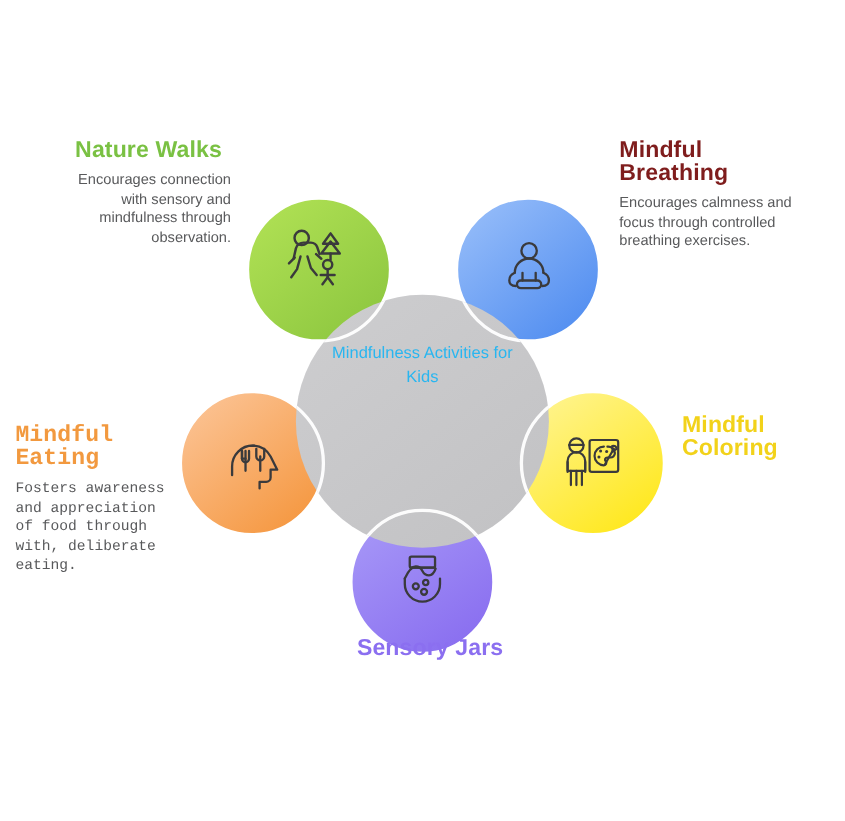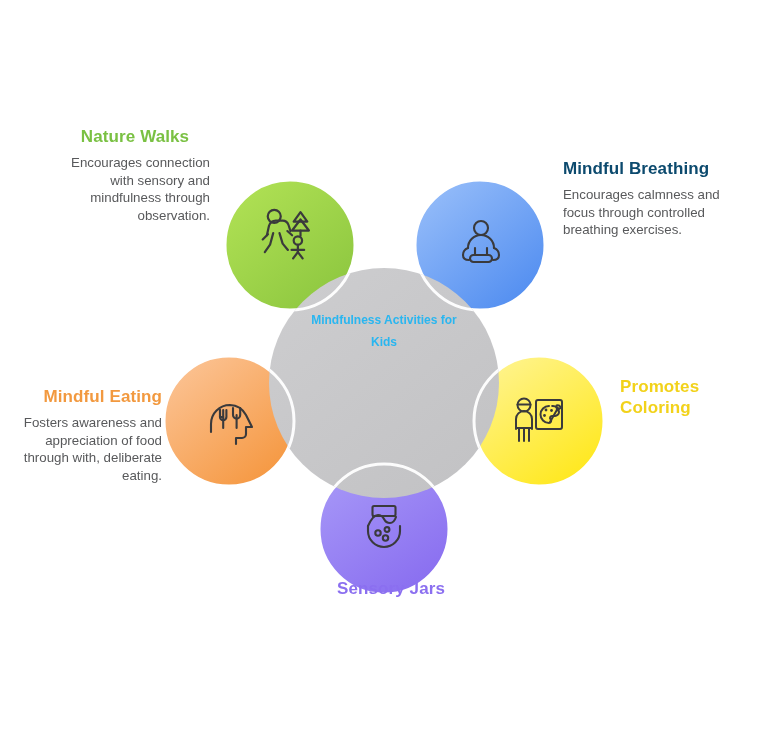--- a/index.html
+++ b/index.html
@@ -25,21 +25,21 @@
     position: absolute;
     left: 0;
     top: 0;
     width: 768px;
     height: 746px;
   }
   .label-block {
     position: absolute;
   }
   .label-title {
-    font-size: 17px;
+    font-size: 21px;
     font-weight: bold;
     line-height: 21px;
     margin: 0 0 7px 0;
     letter-spacing: 0.1px;
   }
   .label-desc {
     font-size: 13.3px;
     line-height: 17.5px;
     color: #58595b;
     margin: 0;
@@ -52,21 +52,21 @@
     text-align: right;
   }
   #label-nature-walks .label-title { color: #7ac143; text-align: center; }
 
   #label-mindful-breathing {
     left: 563px;
     top: 126px;
     width: 160px;
     text-align: left;
   }
-  #label-mindful-breathing .label-title { color: #0c4a6e; margin-top: 32px; }
+  #label-mindful-breathing .label-title { color: #7f1d1d; }
 
   #label-mindful-coloring {
     left: 620px;
     top: 376px;
     width: 145px;
     text-align: left;
   }
   #label-mindful-coloring .label-title { color: #f2d21a; }
 
   #label-sensory-jars {
@@ -74,32 +74,33 @@
     top: 578px;
     width: 186px;
     text-align: center;
   }
   #label-sensory-jars .label-title { color: #8b6ff0; }
 
   #label-mindful-eating {
     left: 14px;
     top: 386px;
     width: 148px;
-    text-align: right;
+    text-align: left;
+    font-family: Liberation Mono, monospace;
   }
   #label-mindful-eating .label-title { color: #f2993f; }
 
   .center-text {
     position: absolute;
     left: 305px;
     top: 186px;
     width: 160px;
     text-align: center;
-    font-size: 12px;
-    font-weight: bold;
+    font-size: 15px;
+    font-weight: normal;
     line-height: 21.5px;
     color: #29b6f0;
     pointer-events: none;
   }
   #center-wrap {
     position: absolute;
     left: 298px;
     top: 310px;
     width: 172px;
     text-align: center;
@@ -229,21 +230,21 @@
     <p class="label-title">Nature Walks</p>
     <p class="label-desc">Encourages connection with sensory and mindfulness through observation.</p>
   </div>
 
   <div class="label-block" id="label-mindful-breathing">
     <p class="label-title">Mindful Breathing</p>
     <p class="label-desc">Encourages calmness and focus through controlled breathing exercises.</p>
   </div>
 
   <div class="label-block" id="label-mindful-coloring">
-    <p class="label-title">Promotes Coloring</p>
+    <p class="label-title">Mindful Coloring</p>
   </div>
 
   <div class="label-block" id="label-sensory-jars">
     <p class="label-title">Sensory Jars</p>
   </div>
 
   <div class="label-block" id="label-mindful-eating">
     <p class="label-title">Mindful Eating</p>
     <p class="label-desc">Fosters awareness and appreciation of food through with, deliberate eating.</p>
   </div>

